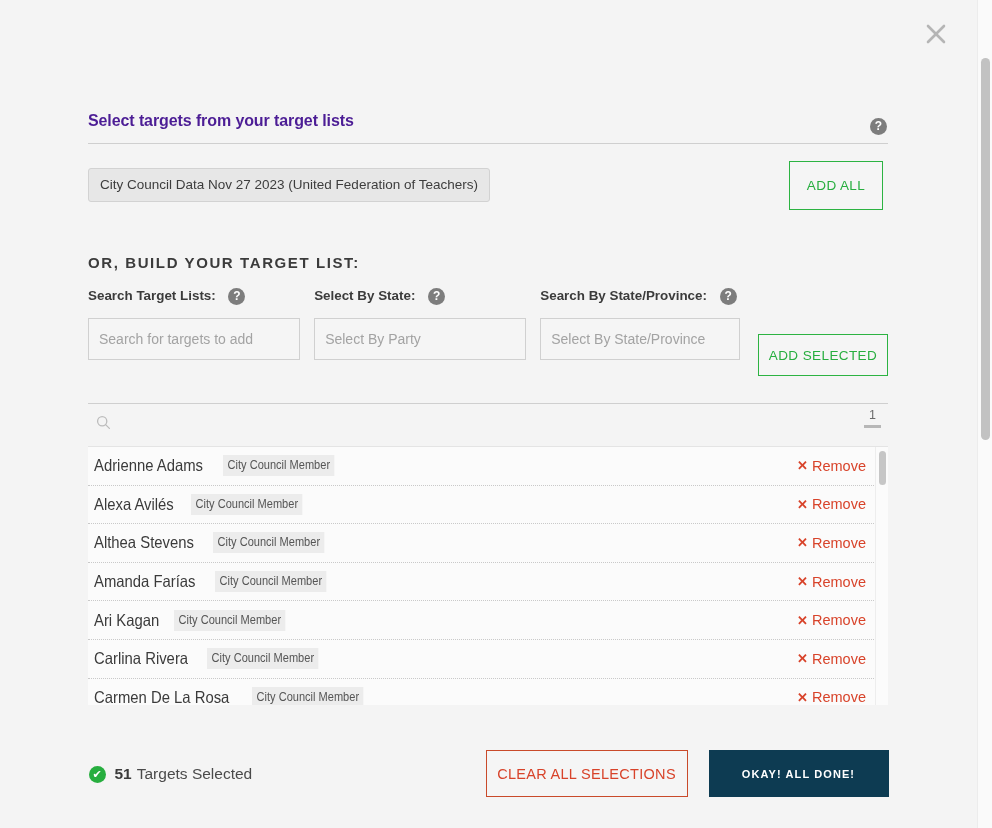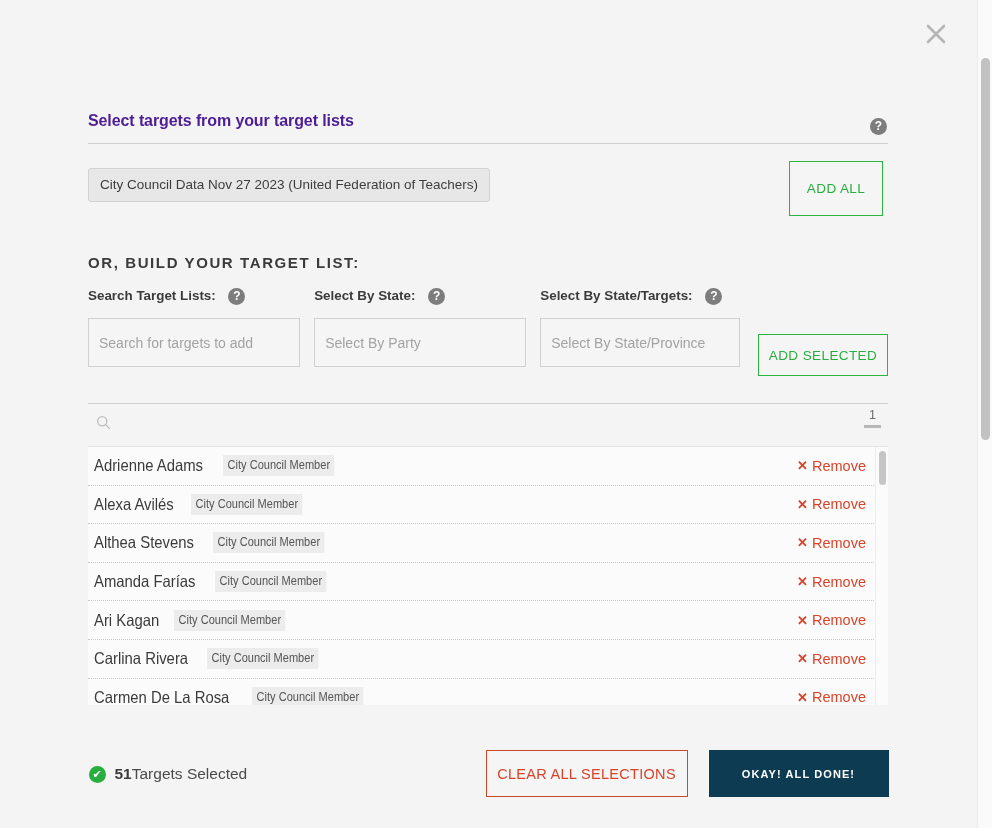--- a/index.html
+++ b/index.html
@@ -91,21 +91,21 @@
     border: 1px solid #d2d2d2;
     border-radius: 3px;
     padding: 8px 11px 9px;
     font-size: 13.5px;
     color: #3d3d3d;
     cursor: pointer;
   }
   .btn-outline-green {
     position: absolute;
     right: 5px; top: -7px;
-    width: 94px; height: 55px;
+    width: 94px; height: 49px;
     border: 1px solid #2cb342;
     background: #f5f5f5;
     color: #27ae3f;
     font-size: 13.5px;
     letter-spacing: 0.4px;
     display: flex; align-items: center; justify-content: center;
     cursor: pointer;
   }
 
   
@@ -127,21 +127,21 @@
   .field-label {
     font-size: 13.4px;
     font-weight: bold;
     color: #3b3b3b;
     height: 18px;
     white-space: nowrap;
   }
   .field-input {
     margin-top: 12px;
     width: 100%;
-    height: 49px;
+    height: 42px;
     border: 1px solid #d0d0d0;
     background: #f5f5f5;
     padding: 0 10px;
     font-size: 14px;
     color: #333;
     font-family: "Liberation Sans", sans-serif;
     border-radius: 0;
     outline: none;
   }
   .field-input::placeholder { color: #a3a3a3; }
@@ -278,21 +278,21 @@
   .check-badge {
     width: 17px; height: 17px;
     border-radius: 50%;
     background: #27ae3f;
     color: #fff;
     font-size: 11px;
     line-height: 17px;
     text-align: center;
     margin-right: 9px;
   }
-  .count-num { font-weight: bold; color: #3b3b3b; }
+  .count-num { font-weight: bold; color: #3b3b3b; margin-right: 5px; }
   .btn-clear {
     position: absolute;
     right: 201px; top: 28px;
     width: 202px; height: 47px;
     border: 1px solid #c94a2a;
     background: #f5f5f5;
     color: #d8432a;
     font-size: 14.5px;
     letter-spacing: 0.3px;
     display: flex; align-items: center; justify-content: center;
@@ -353,21 +353,21 @@
       <div class="field f2">
         <div class="field-label">
           <span>Select By State:</span>
           <span class="help-icon inline">?</span>
         </div>
         <input class="field-input" type="text" placeholder="Select By Party" style="">
       </div>
 
       <div class="field f3">
         <div class="field-label">
-          <span>Select By State/Targets:</span>
+          <span>Search By State/Province:</span>
           <span class="help-icon inline">?</span>
         </div>
         <input class="field-input" type="text" placeholder="Select By State/Province" style="">
       </div>
 
       <div class="btn-add-selected">ADD SELECTED</div>
     </div>
 
     <div class="list-divider"></div>
     <div class="list-toolbar">

